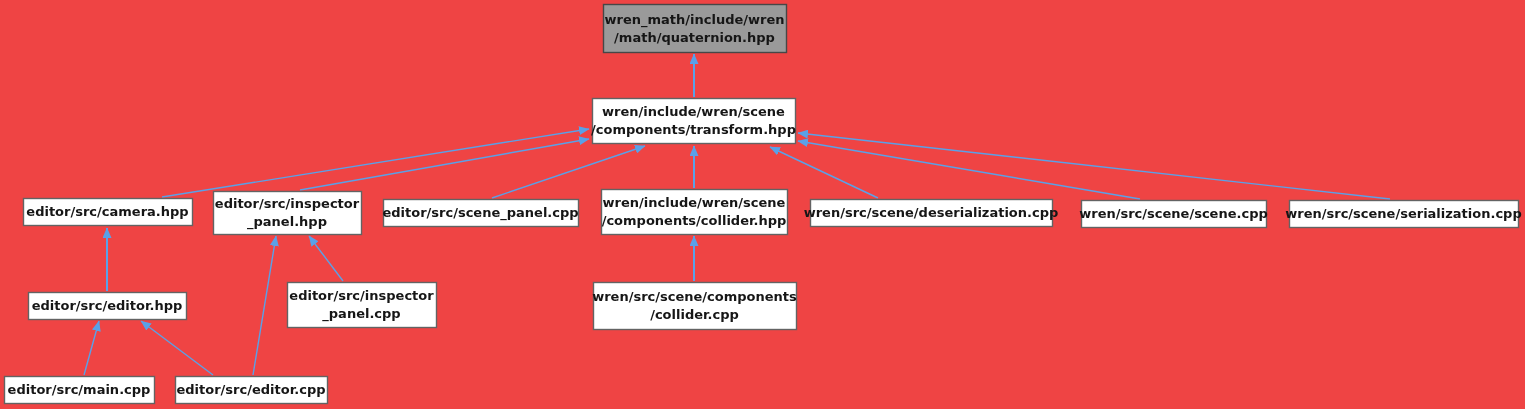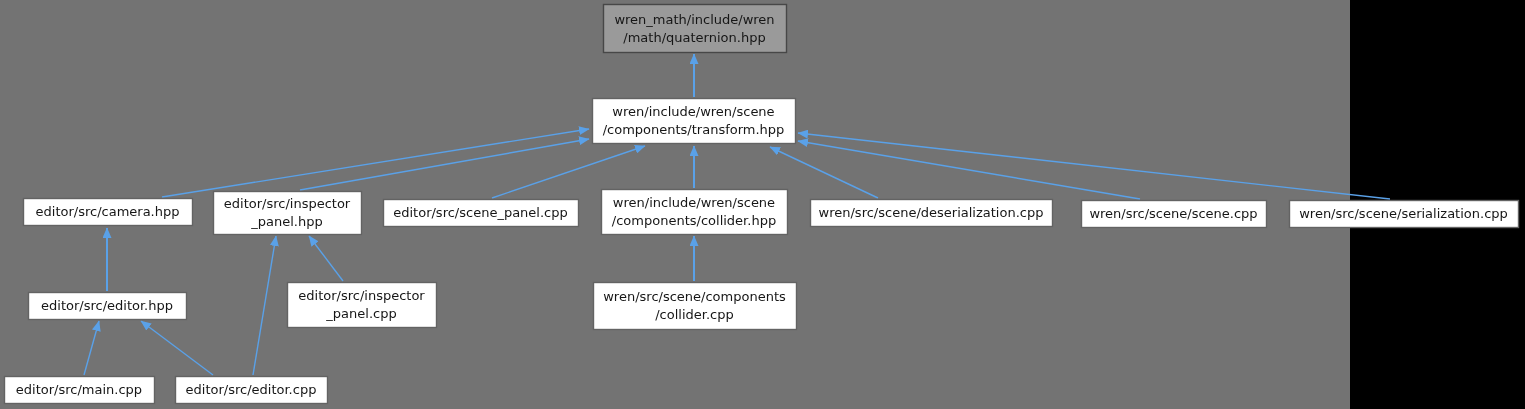--- a/index.html
+++ b/index.html
@@ -6,23 +6,24 @@
     margin: 0;
     padding: 0;
     background: #000000;
     width: 1525px;
     height: 409px;
     overflow: hidden;
     font-family: "DejaVu Sans", "Liberation Sans", sans-serif;
   }
   .stage {
     position: relative;
-    width: 1350px;
+    width: 1525px;
     height: 409px;
-    background: #737373;
+    background: #ef4444;
+    font-weight: bold;
   }
   svg text {
     font-family: "DejaVu Sans", "Liberation Sans", sans-serif;
     font-size: 13px;
   }
   svg g.node { cursor: pointer; }
 </style>
 </head>
 <body>
 

